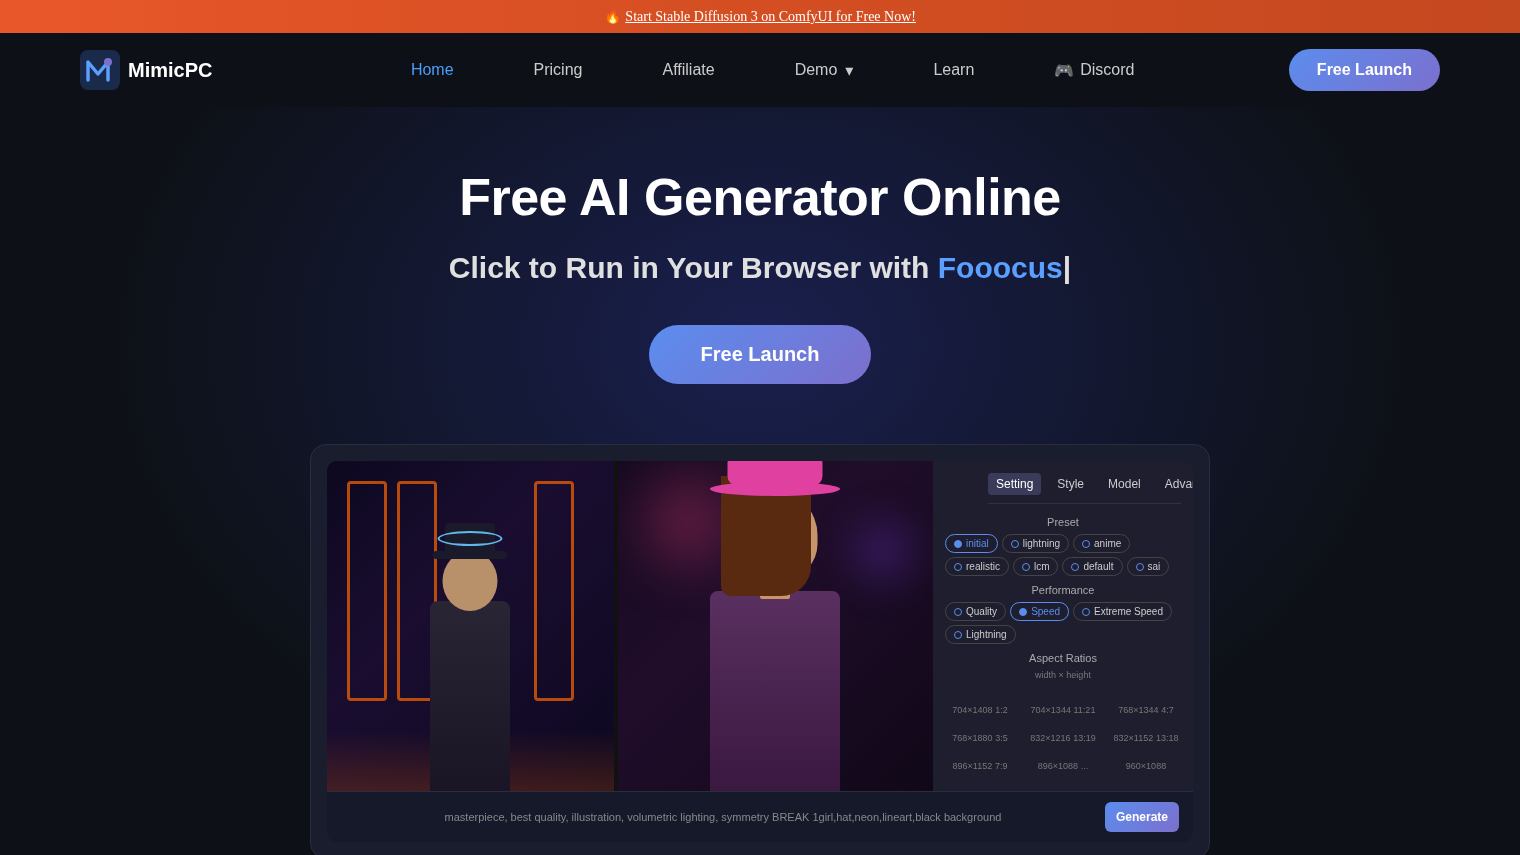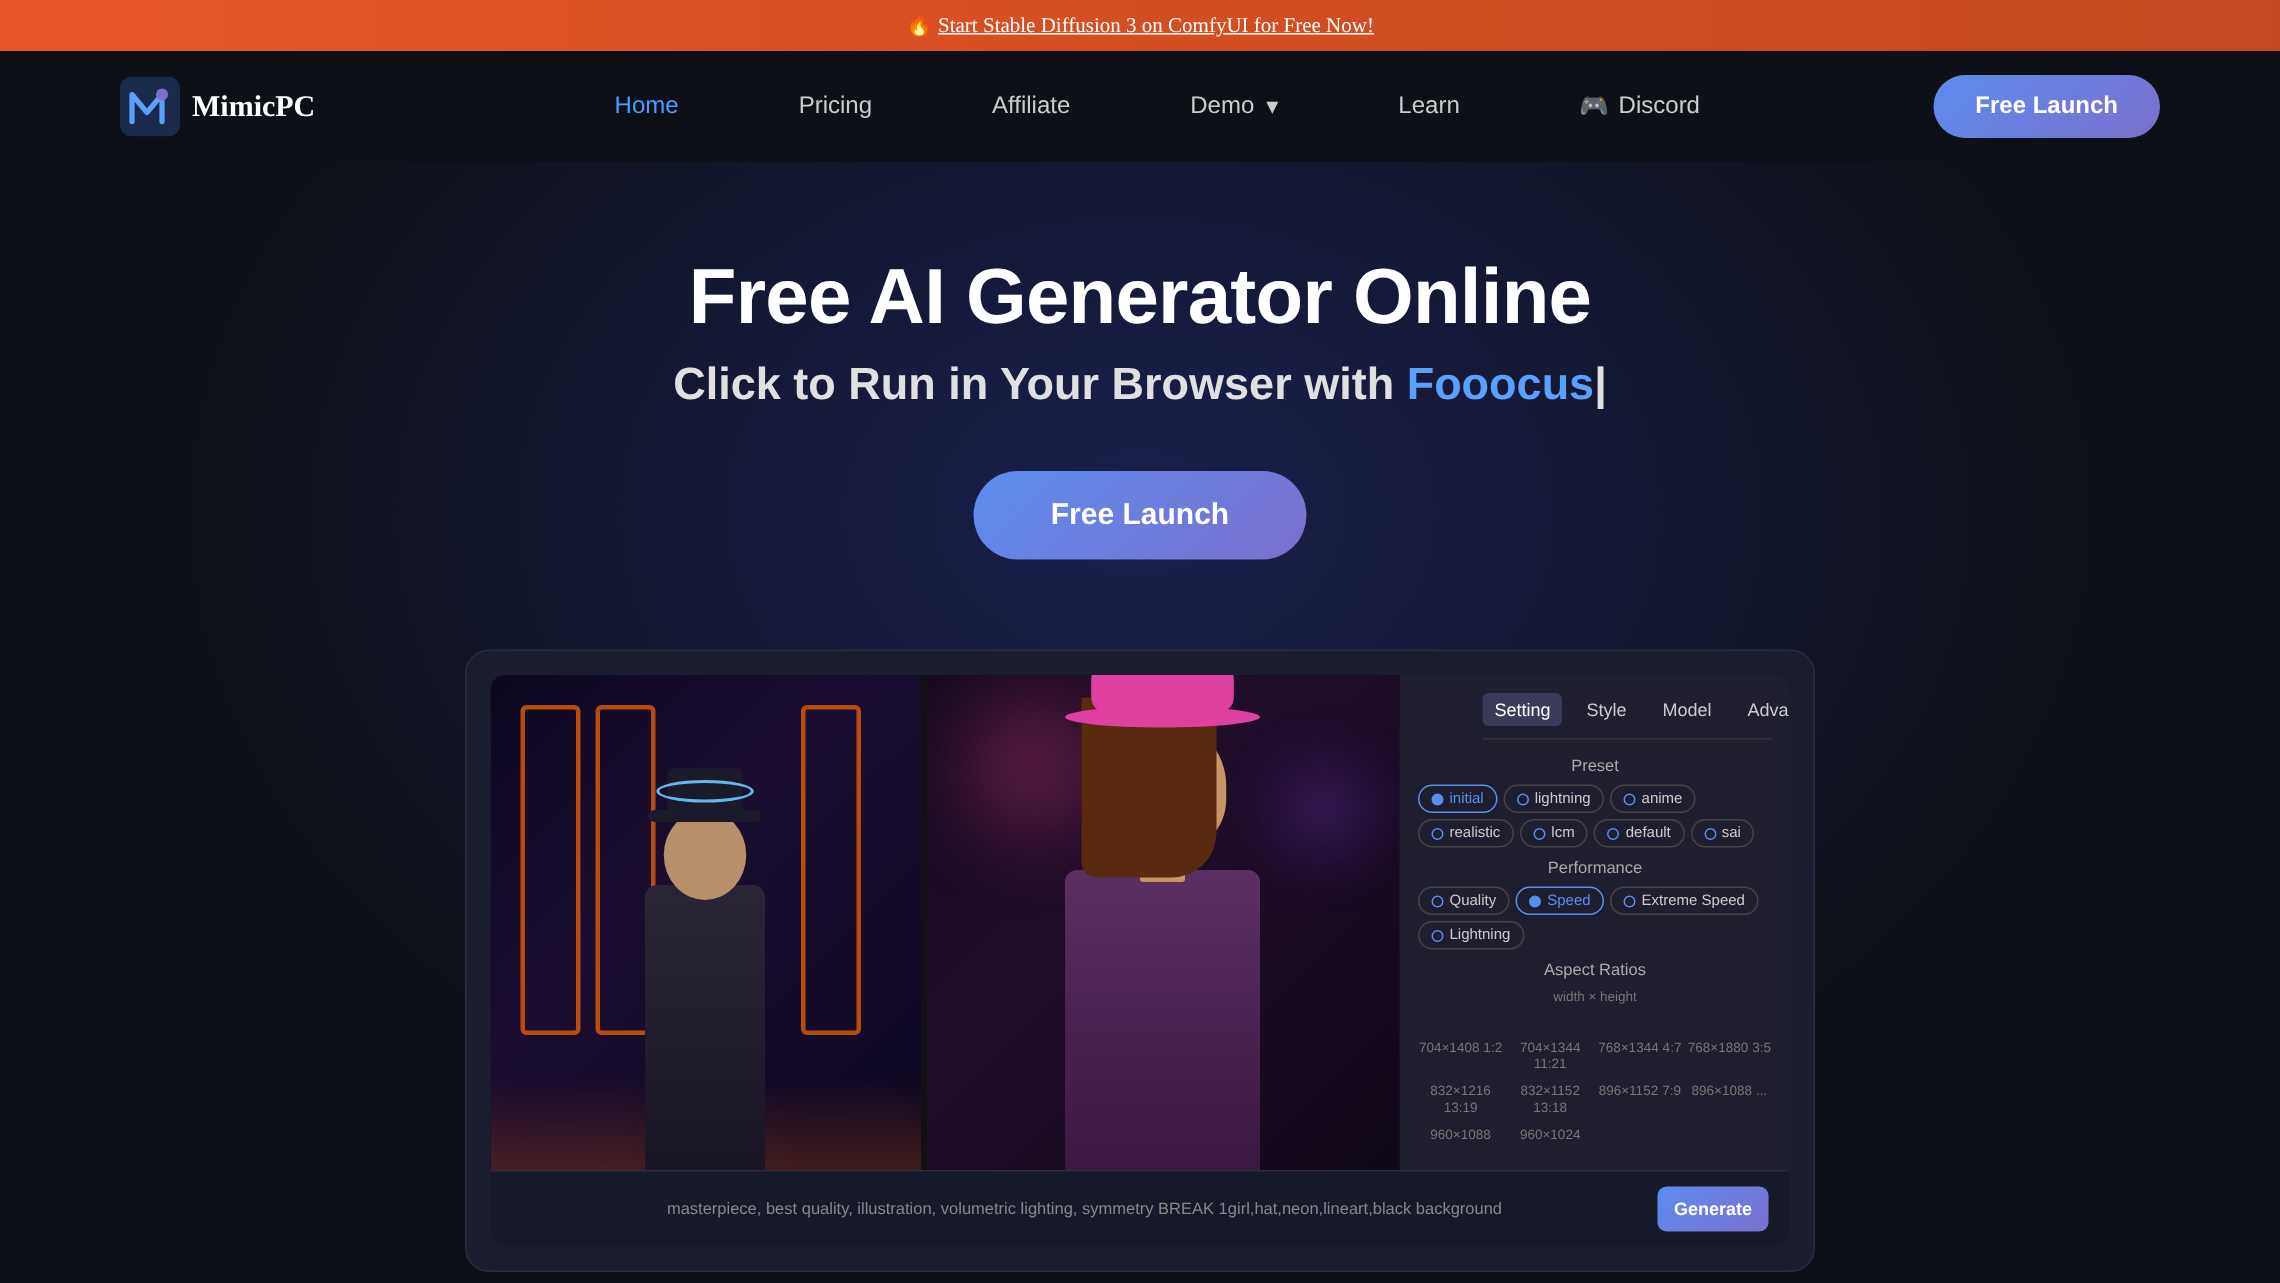--- a/index.html
+++ b/index.html
@@ -31,21 +31,20 @@
       display: flex;
       align-items: center;
       justify-content: space-between;
       padding: 16px 80px;
       background: transparent;
     }
     .nav-logo {
       display: flex;
       align-items: center;
       gap: 8px;
-      font-family: Liberation Serif, serif;
     }
     .logo-icon {
       width: 40px;
       height: 40px;
     }
     .logo-text {
       font-size: 20px;
       font-weight: 700;
       color: #fff;
     }
@@ -89,21 +88,21 @@
     
     .hero {
       text-align: center;
       padding: 60px 40px 40px;
       background: radial-gradient(ellipse at 50% 30%, #1a1f4e 0%, #0d1117 60%);
     }
     .hero h1 {
       font-size: 52px;
       font-weight: 800;
       color: #fff;
-      margin-bottom: 12px;
+      margin-bottom: 24px;
       letter-spacing: -0.5px;
     }
     .hero h2 {
       font-size: 30px;
       font-weight: 700;
       color: #e0e0e0;
       margin-bottom: 40px;
     }
     .hero h2 .highlight {
       color: #5b9fff;
@@ -228,22 +227,22 @@
       border-radius: 50%;
       border: 1px solid #5b8dee;
       display: inline-block;
     }
     .preset-chip.selected .radio-dot {
       background: #5b8dee;
     }
 
     .aspect-grid {
       display: grid;
-      grid-template-columns: 1fr 1fr 1fr 1fr;
-      gap: 3px;
+      grid-template-columns: 1fr 1fr 1fr;
+      gap: 13px;
     }
     .aspect-item {
       font-size: 9.5px;
       color: #bbb;
       padding: 2px 0;
     }
     .aspect-item span {
       color: #777;
       font-size: 9px;
     }

